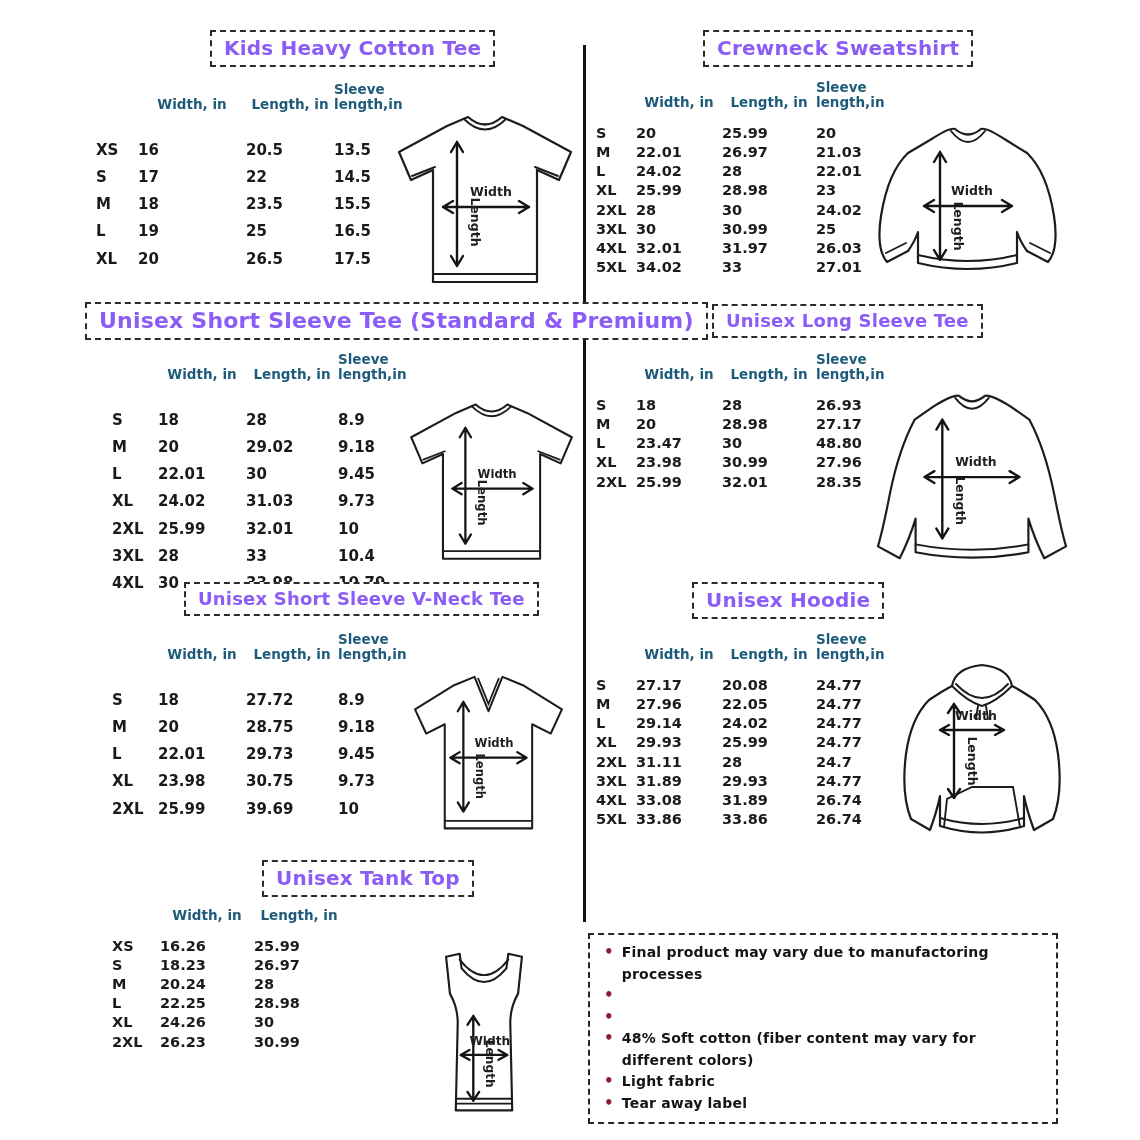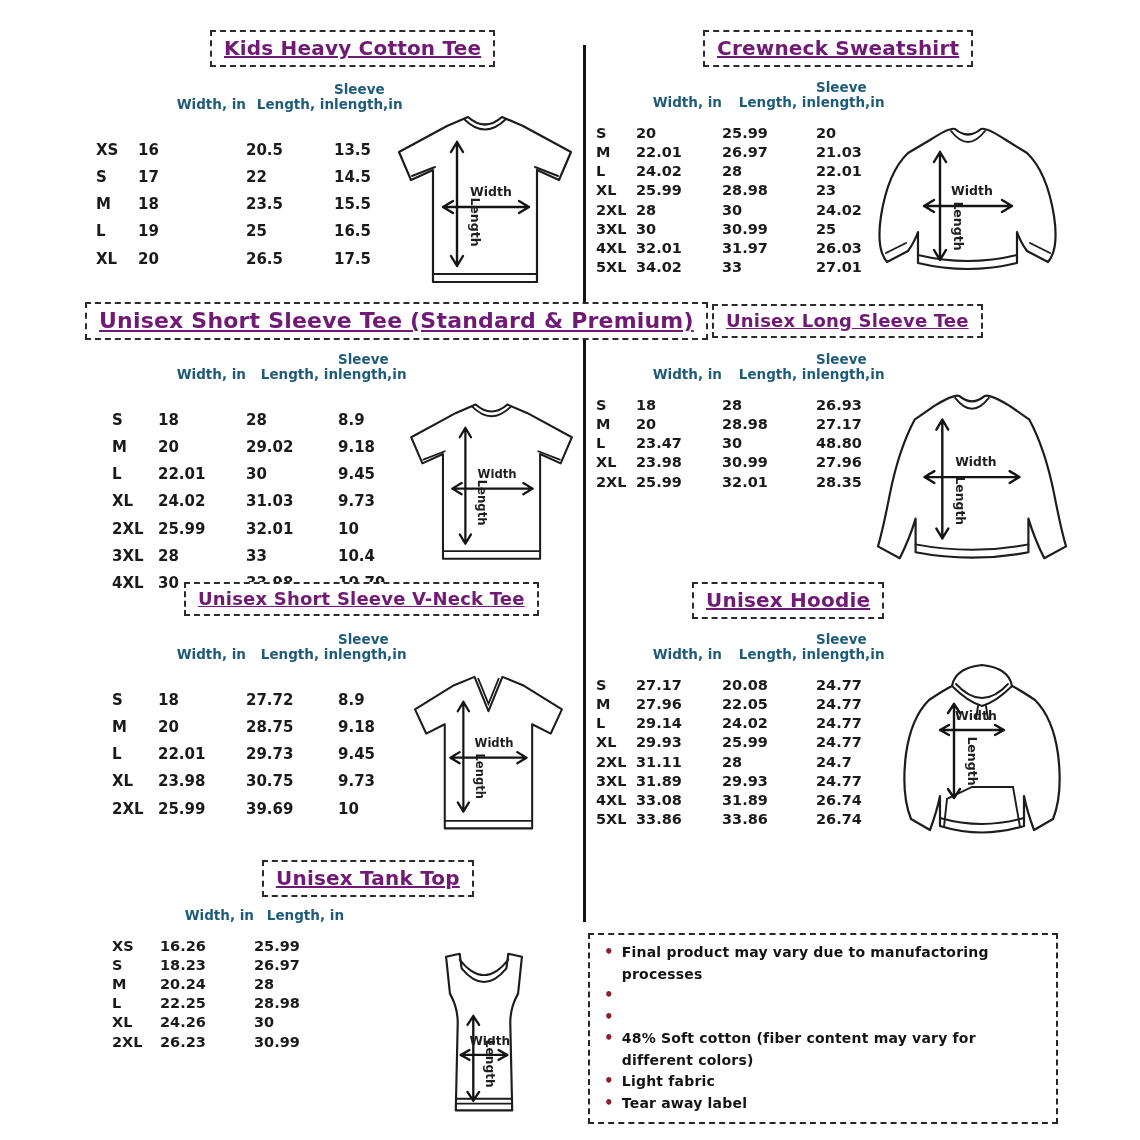--- a/index.html
+++ b/index.html
@@ -1,25 +1,25 @@
 <!DOCTYPE html>
 <html><head>
 <meta charset="utf-8">
 <style>
   html,body{margin:0;padding:0;background:#fff;}
   #root{position:relative;width:1140px;height:1140px;background:#ffffff;
         font-family:"DejaVu Sans", sans-serif;overflow:hidden;}
   .divider{position:absolute;left:583px;top:45px;width:3px;height:877px;background:#151515;}
-  .title{position:absolute;border:2px dashed #2b2b2b;background:#fff;color:#701a75;
-         font-weight:bold;padding:4px 12px 5px;white-space:nowrap;letter-spacing:.2px;text-decoration:underline;}
+  .title{position:absolute;border:2px dashed #2b2b2b;background:#fff;color:#8b5cf6;
+         font-weight:bold;padding:4px 12px 5px;white-space:nowrap;letter-spacing:.2px;}
   .t20{font-size:20px;}
   .t18{font-size:18px;}
   .t175{font-size:22px;}
   table.size-table{position:absolute;border-collapse:collapse;table-layout:fixed;}
-  .size-table th{color:#1e5b7a;font-size:13.5px;font-weight:bold;text-align:right;
+  .size-table th{color:#1e5b7a;font-size:13.5px;font-weight:bold;text-align:center;
                  vertical-align:bottom;line-height:1.12;padding:0 0 20px 0;}
   .size-table td{color:#1a1a1a;font-weight:bold;text-align:left;}
   .roomy td{font-size:15px;padding:4.6px 0;}
   .tight td{font-size:14.5px;padding:1.6px 0;}
   .roomy th{padding-bottom:24px;}
   .tight th{padding-bottom:13px;}
   .size-table th:nth-child(4){text-align:left;max-width:66px;}
   .t-kids th:nth-child(1),.t-kids td:nth-child(1){width:42px;}
   .t-kids th:nth-child(2),.t-kids td:nth-child(2){width:108px;}
   .t-kids th:nth-child(3),.t-kids td:nth-child(3){width:88px;}

